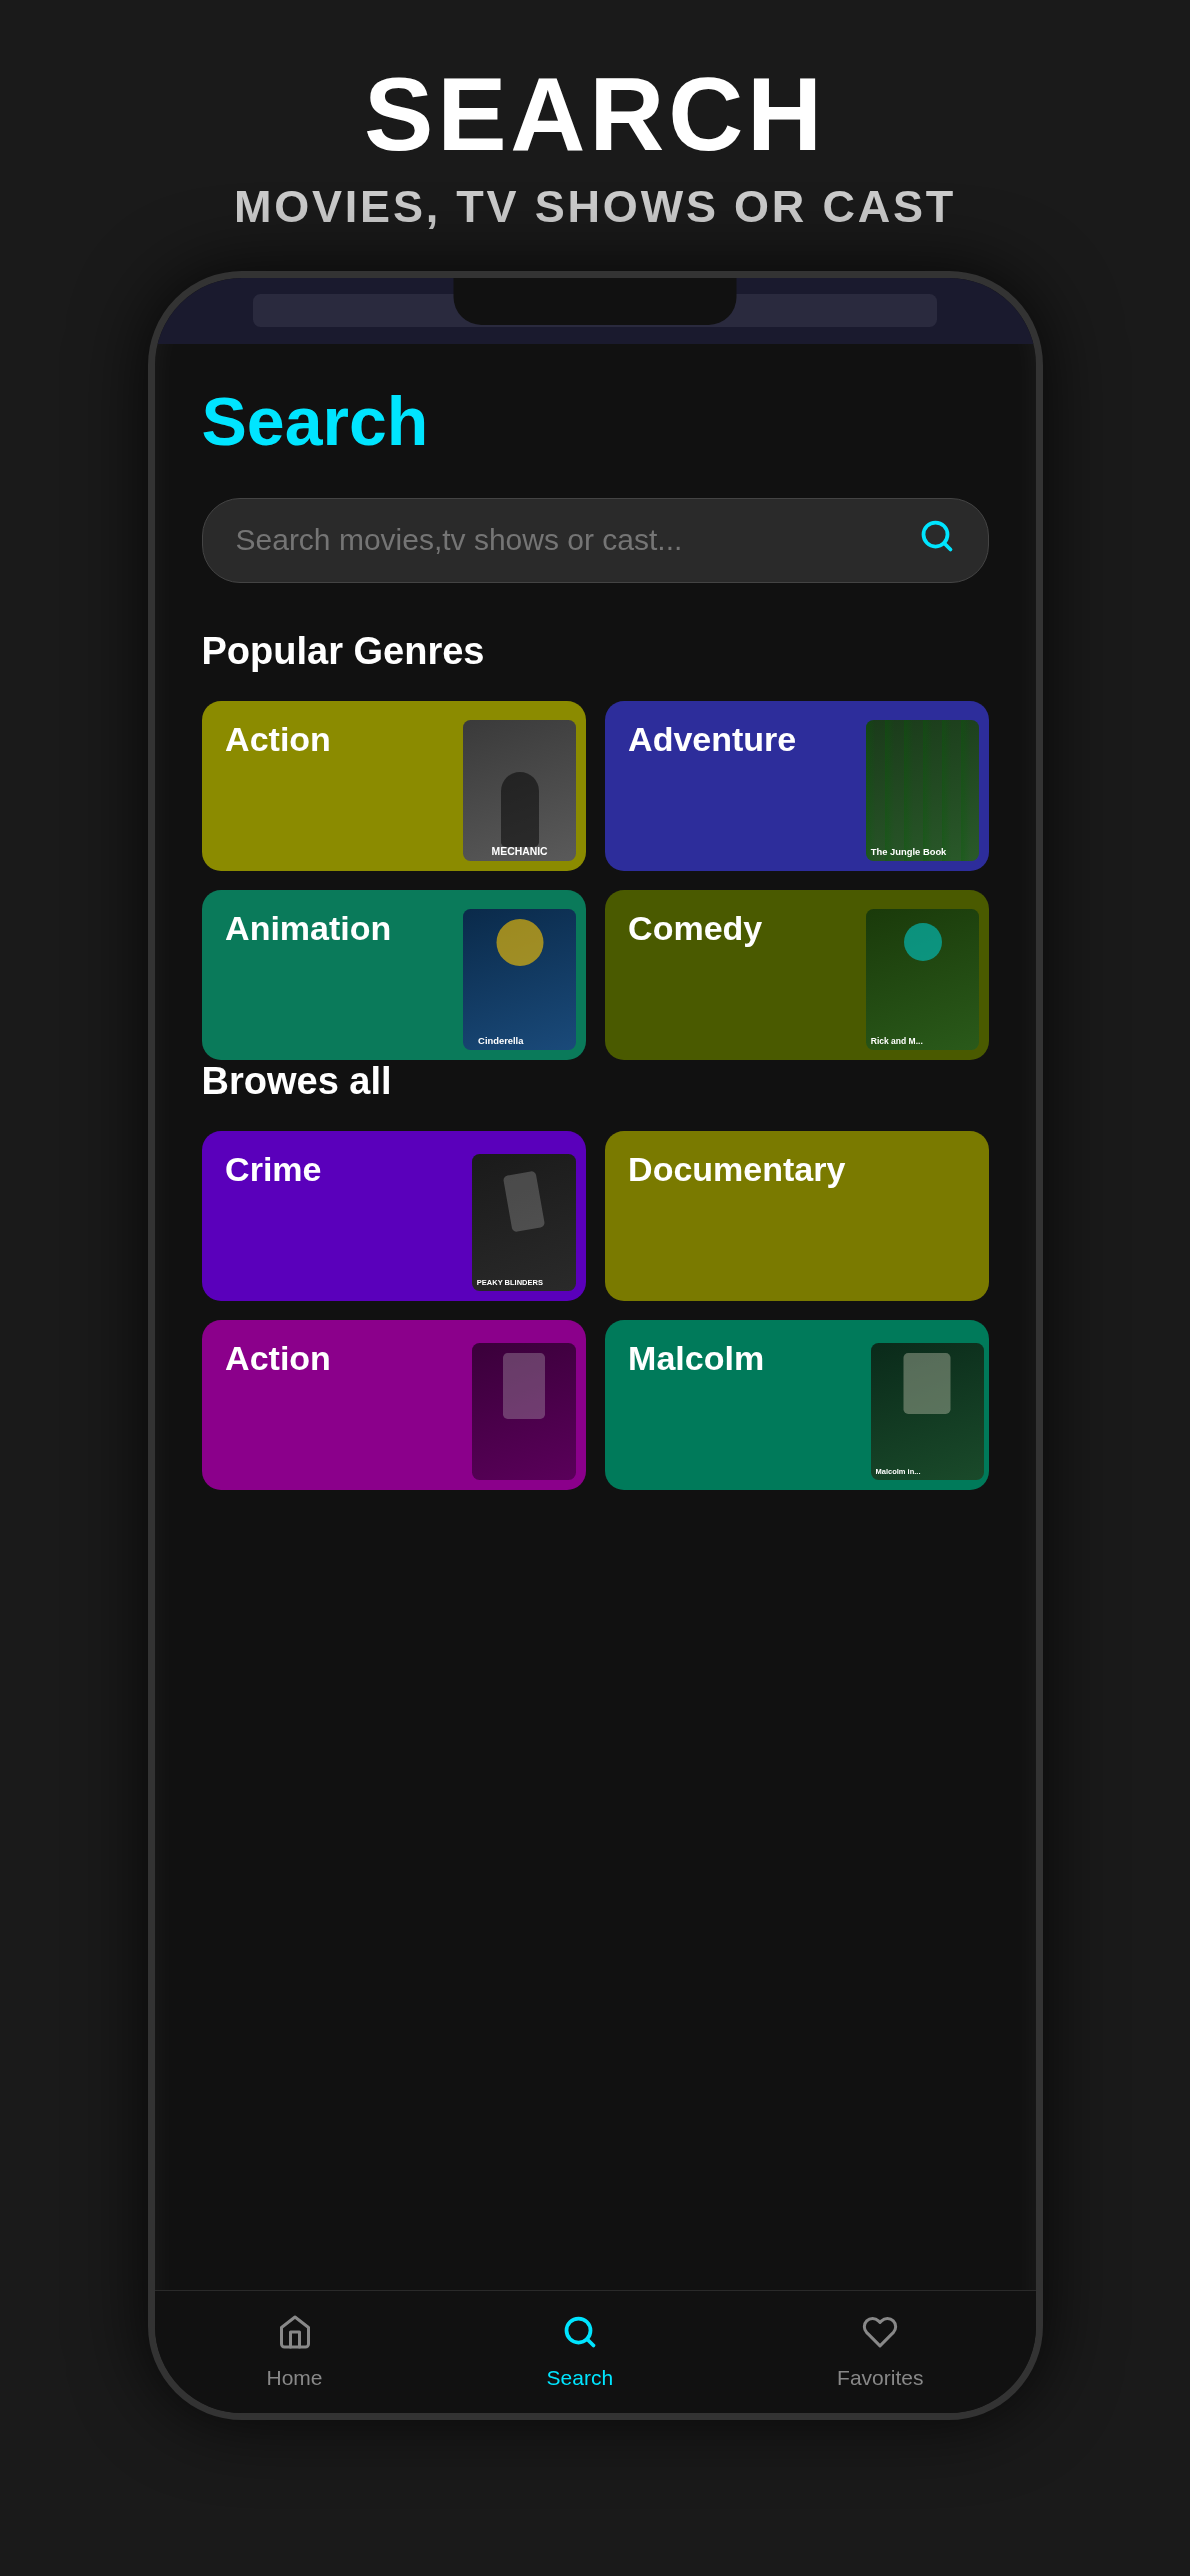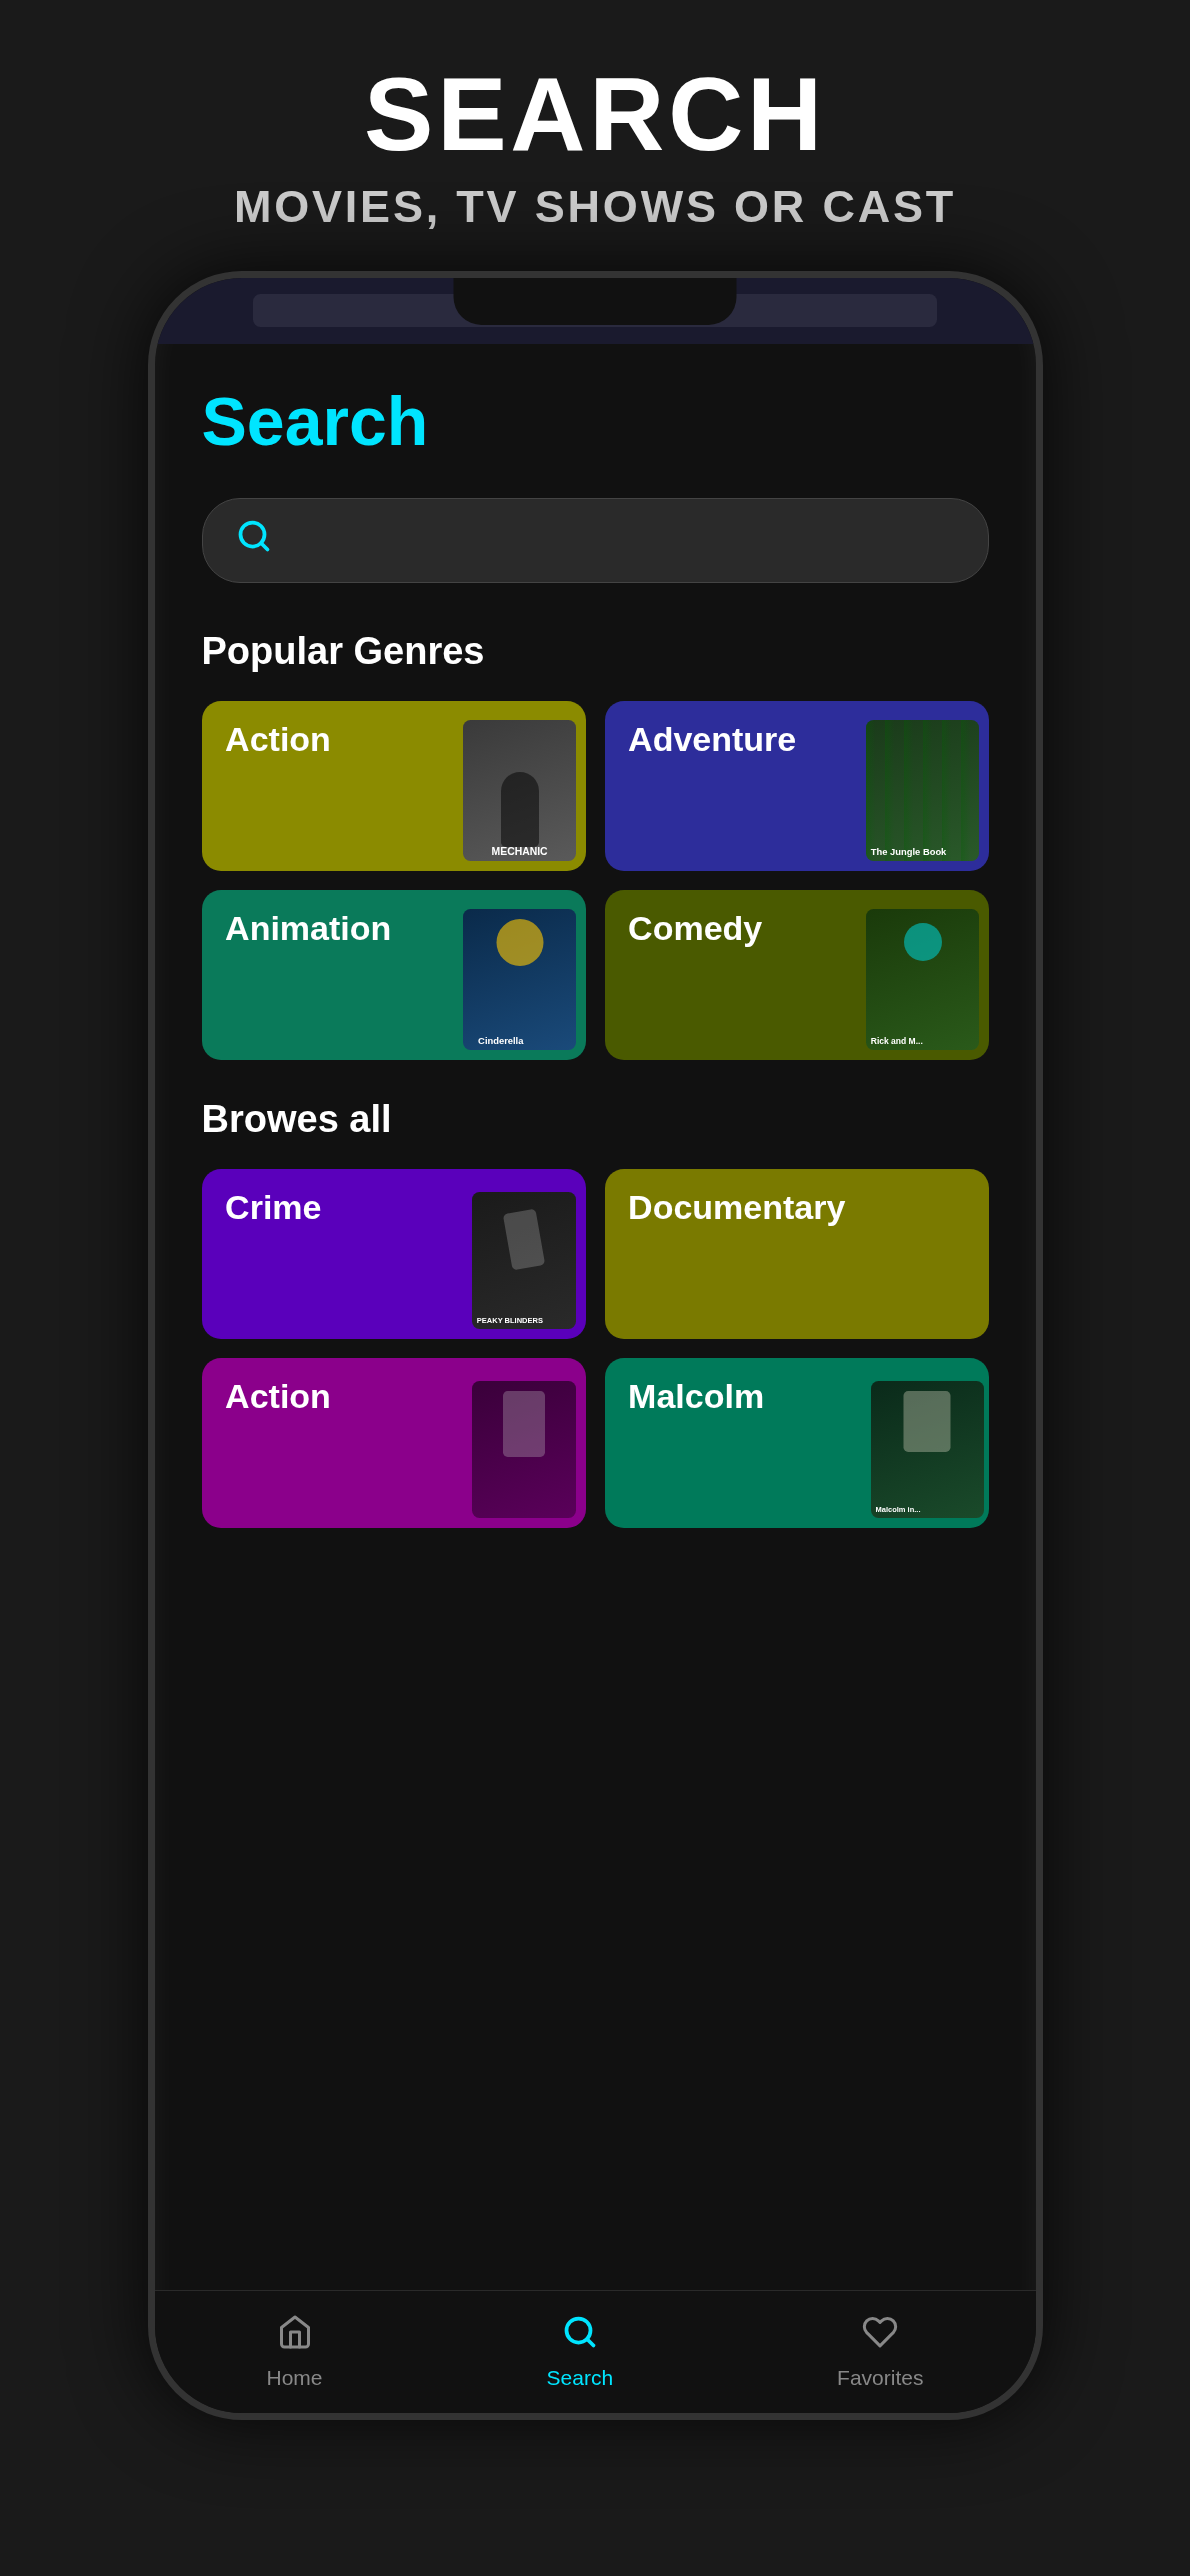--- a/index.html
+++ b/index.html
@@ -124,21 +124,20 @@
       font-size: 38px;
       font-weight: 700;
       color: #ffffff;
       margin-bottom: 28px;
     }
 
     .genre-grid {
       display: grid;
       grid-template-columns: 1fr 1fr;
       gap: 19px;
-      margin-bottom: 38px;
     }
 
     .genre-card {
       height: 170px;
       border-radius: 19px;
       position: relative;
       overflow: hidden;
       cursor: pointer;
     }
 
@@ -213,20 +212,21 @@
 
   <div class="status-bar">
     <div class="status-bar-inner"></div>
   </div>
 
   <div class="phone-content">
 
     <div class="search-heading">Search</div>
 
     <div class="search-bar">
+      <input class="search-input" type="text" placeholder="Search movies,tv shows or cast..." style="">
       <span class="search-icon-btn">
         <svg width="36" height="36" viewBox="0 0 24 24" fill="none" stroke="#00e5ff" stroke-width="2.5" stroke-linecap="round" stroke-linejoin="round">
           <circle cx="11" cy="11" r="8"></circle>
           <line x1="21" y1="21" x2="16.65" y2="16.65"></line>
         </svg>
       </span>
     </div>
 
     <div class="section-title">Popular Genres</div>
 

